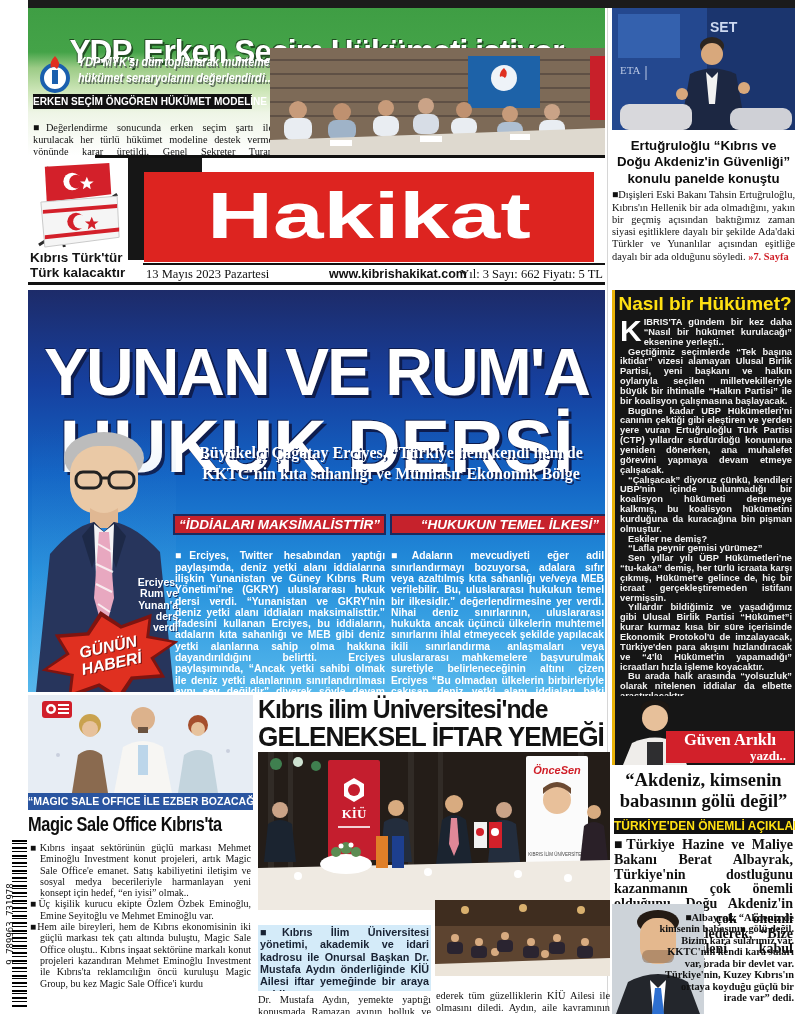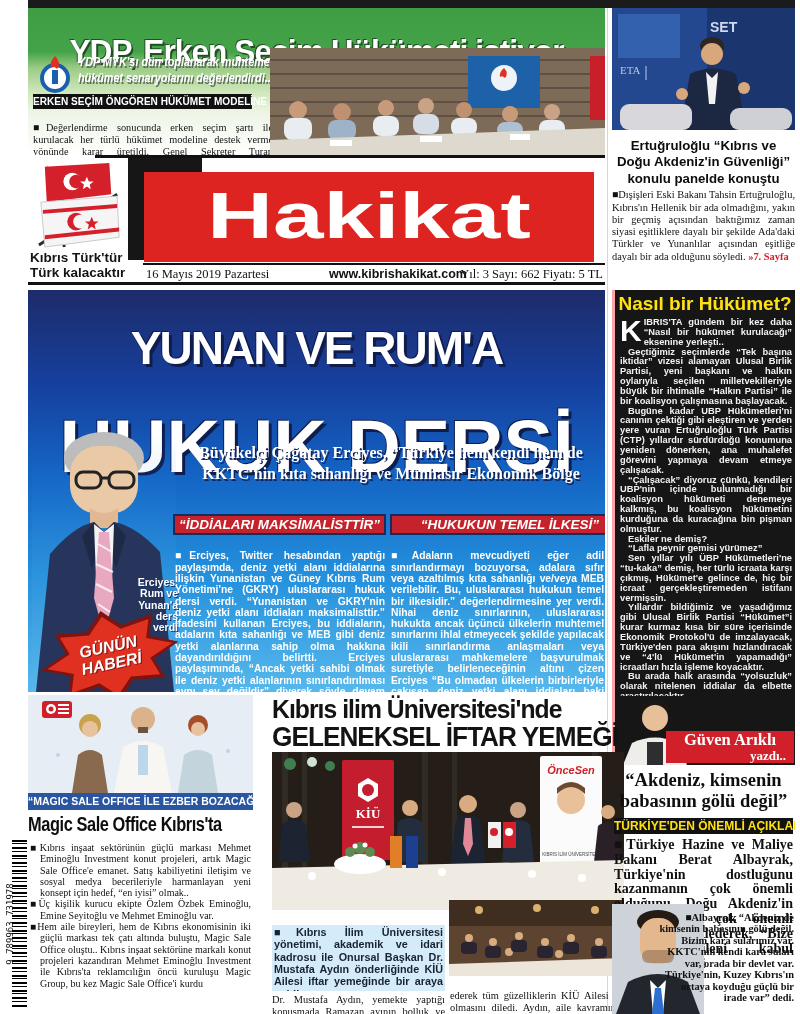--- a/index.html
+++ b/index.html
@@ -52,21 +52,21 @@
   .d-date{position:absolute;left:118px;top:4px;}
   .d-site{position:absolute;left:280px;top:4px;width:180px;text-align:center;font-weight:bold;
           font-family:"Liberation Sans",sans-serif;}
   .d-issue{position:absolute;right:2px;top:4px;}
 
   
   .main{left:28px;top:290px;width:577px;height:402px;overflow:hidden;
         background:linear-gradient(180deg,#1d2b69 0,#16409f 95px,#1364c4 185px,#2490dc 285px,#56b8ec 402px);}
   .m-h1{left:0;width:577px;text-align:center;font-weight:bold;color:#fff;white-space:nowrap;
         text-shadow:3px 3px 0 #0e1d4e,-1px -1px 0 #0e1d4e;}
-  .m-h1a{top:0px;font-size:46px;letter-spacing:-2px;}
+  .m-h1a{top:0px;font-size:66px;letter-spacing:-2px;}
   .m-h1b{top:64px;font-size:74px;letter-spacing:0px;}
   .m-sub{left:150px;top:153px;width:426px;text-align:center;color:#fff;font-weight:bold;
          font-family:"Liberation Serif",serif;font-size:16px;line-height:1.3;
          text-shadow:1.5px 1.5px 0 #12255c;}
   .m-sub span{display:block;white-space:nowrap;}
   .m-kick{top:224px;height:21px;background:#c6222c;border:2px solid #1b2a5e;color:#fff;
           font-weight:bold;font-style:italic;font-size:13.5px;line-height:17px;text-align:center;
           white-space:nowrap;overflow:hidden;}
   .m-kick-l{left:145px;width:213px;}
   .m-kick-r{left:362px;width:240px;}
@@ -80,21 +80,21 @@
   .burst{left:12px;top:320px;width:140px;height:92px;transform:rotate(-12deg);}
   .burst .s1{position:absolute;inset:0;background:#7e1410;
      clip-path:polygon(100% 50%,80.5% 62.6%,85.4% 85.4%,62.6% 80.5%,50% 100%,37.4% 80.5%,14.6% 85.4%,19.5% 62.6%,0% 50%,19.5% 37.4%,14.6% 14.6%,37.4% 19.5%,50% 0%,62.6% 19.5%,85.4% 14.6%,80.5% 37.4%);}
   .burst .s2{position:absolute;inset:6px;background:#e03020;
      clip-path:polygon(100% 50%,80.5% 62.6%,85.4% 85.4%,62.6% 80.5%,50% 100%,37.4% 80.5%,14.6% 85.4%,19.5% 62.6%,0% 50%,19.5% 37.4%,14.6% 14.6%,37.4% 19.5%,50% 0%,62.6% 19.5%,85.4% 14.6%,80.5% 37.4%);}
   .burst .t{position:absolute;inset:0;display:flex;flex-direction:column;align-items:center;
      justify-content:center;color:#fff;font-weight:bold;font-style:italic;font-size:16px;
      line-height:1.05;text-shadow:1px 1px 0 #7e1410;}
 
   
-  .nasil{left:612px;top:290px;width:183px;height:475px;background:#161616;border-left:3px solid #fca5a5;overflow:hidden;}
+  .nasil{left:612px;top:290px;width:183px;height:475px;background:#161616;border-left:3px solid #eab308;overflow:hidden;}
   .nasil-title{left:0;top:3px;width:180px;text-align:center;color:#ffe012;font-weight:bold;font-size:19px;white-space:nowrap;}
   .nasil-text{left:5px;top:28px;width:172px;height:378px;color:#f2f2f2;font-weight:bold;
               font-size:9.3px;line-height:1.06;overflow:hidden;}
   .nasil-text p{margin:0;text-indent:8px;text-align:justify;}
   .nasil-text p.first{text-indent:0;}
   .drop-cap{float:left;font-size:30px;line-height:25px;padding-right:2px;font-weight:bold;color:#fff;}
   .guven-photo{left:2px;top:407px;width:76px;height:68px;}
   .guven-box{right:1px;top:441px;width:128px;height:32px;background:#d2202a;color:#fff;
              font-family:"Liberation Serif",serif;}
   .guven-name{display:block;text-align:center;font-weight:bold;font-size:16.5px;line-height:18px;}
@@ -111,21 +111,21 @@
   .magic-body p{margin:0;padding-left:10px;text-indent:-10px;text-align:justify;}
 
   
   .barcode{left:3px;top:838px;width:24px;height:172px;}
   .barcode .bars{position:absolute;left:9px;top:2px;width:15px;height:168px;
      background:repeating-linear-gradient(180deg,#000 0 2px,#fff 2px 3px,#000 3px 4px,#fff 4px 7px,#000 7px 9px,#fff 9px 11px,#000 11px 12px,#fff 12px 15px);}
   .barcode .digits{position:absolute;left:-76px;top:81px;width:166px;text-align:center;
      transform:rotate(-90deg);font-family:"DejaVu Sans Mono",monospace;font-size:9px;color:#111;}
 
   
-  .kiu{left:272px;top:694px;width:352px;height:320px;overflow:hidden;}
+  .kiu{left:258px;top:694px;width:352px;height:320px;overflow:hidden;}
   .kiu-h{left:0;width:380px;font-weight:bold;color:#131313;transform-origin:left center;white-space:nowrap;}
   .kiu-h1{top:0;font-size:26px;letter-spacing:-1px;transform:scaleX(.95);}
   .kiu-h2{top:28px;font-size:27px;letter-spacing:-1px;transform:scaleX(.97);}
   .kiu-photo{left:0;top:58px;width:352px;height:158px;}
   .kiu-lede{left:0;top:220px;width:173px;height:66px;background:#d4ebf9;color:#182233;
             font-weight:bold;font-size:10.8px;line-height:1.15;text-align:justify;padding:1px 2px;overflow:hidden;}
   .kiu-bl{left:0;top:290px;width:173px;height:30px;font-size:10.4px;line-height:1.13;overflow:hidden;}
   .kiu-inset{left:177px;top:206px;width:175px;height:76px;}
   .kiu-br{left:178px;top:286px;width:174px;height:36px;font-size:10.4px;line-height:1.13;overflow:hidden;}
 
@@ -241,21 +241,21 @@
     </svg>
     <div class="abs slogan">
       <div>Kıbrıs Türk'tür</div>
       <div>Türk kalacaktır</div>
     </div>
     <div class="abs logo-black"></div>
     <div class="abs logo-red"></div>
     <div class="abs logo-text">Hakikat</div>
     <div class="abs mast-date serif">
       <span class="d-rule"></span>
-      <span class="d-date">16 Mayıs 2019 Pazartesi</span>
+      <span class="d-date">13 Mayıs 2023 Pazartesi</span>
       <span class="d-site">www.kibrishakikat.com</span>
       <span class="d-issue">Yıl: 3 Sayı: 662  Fiyatı: 5 TL</span>
     </div>
   </header>
 
   <section class="abs main">
     <h1 class="abs m-h1 m-h1a">YUNAN VE RUM'A</h1>
     <h1 class="abs m-h1 m-h1b">HUKUK DERSİ</h1>
     <svg class="abs erciyes" viewBox="0 0 144 264">
       <defs>

